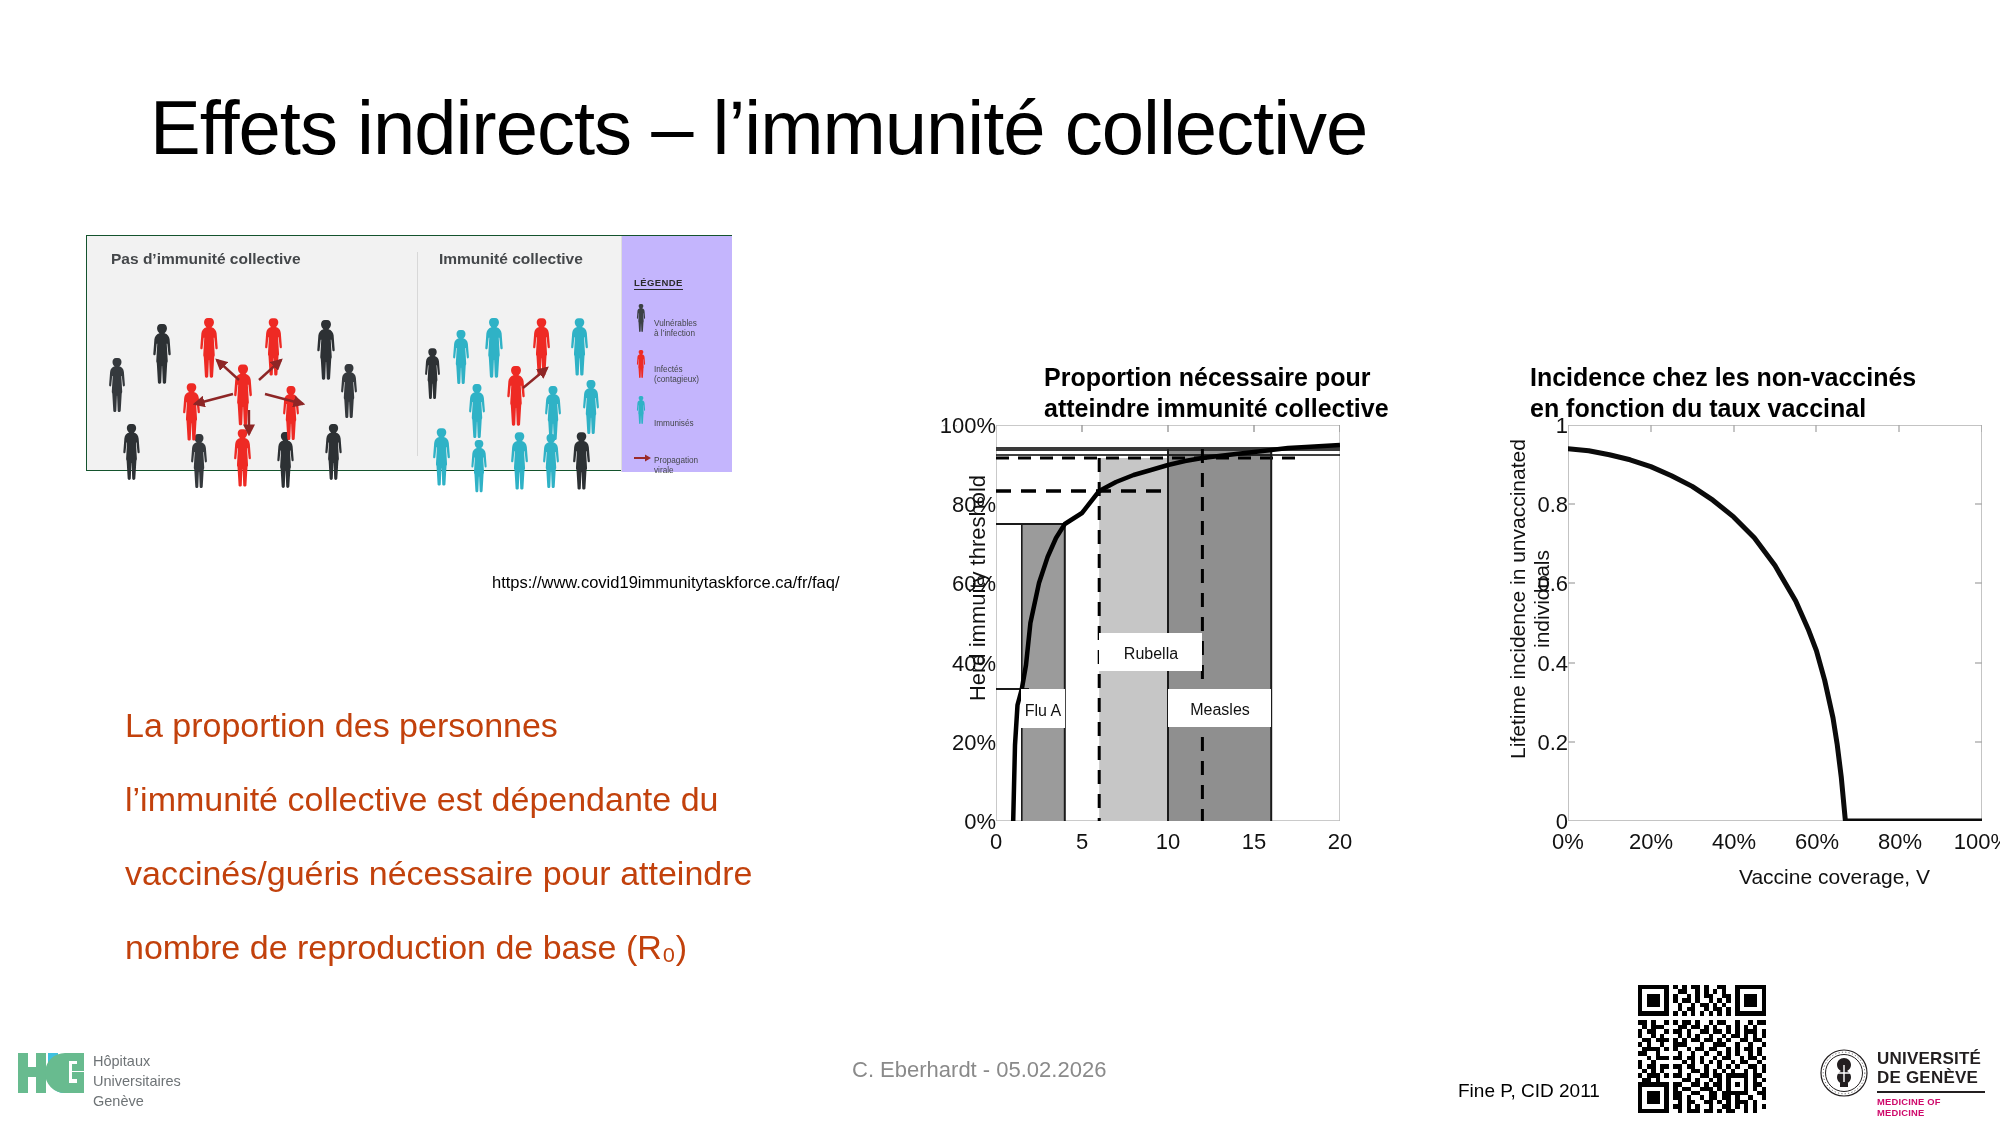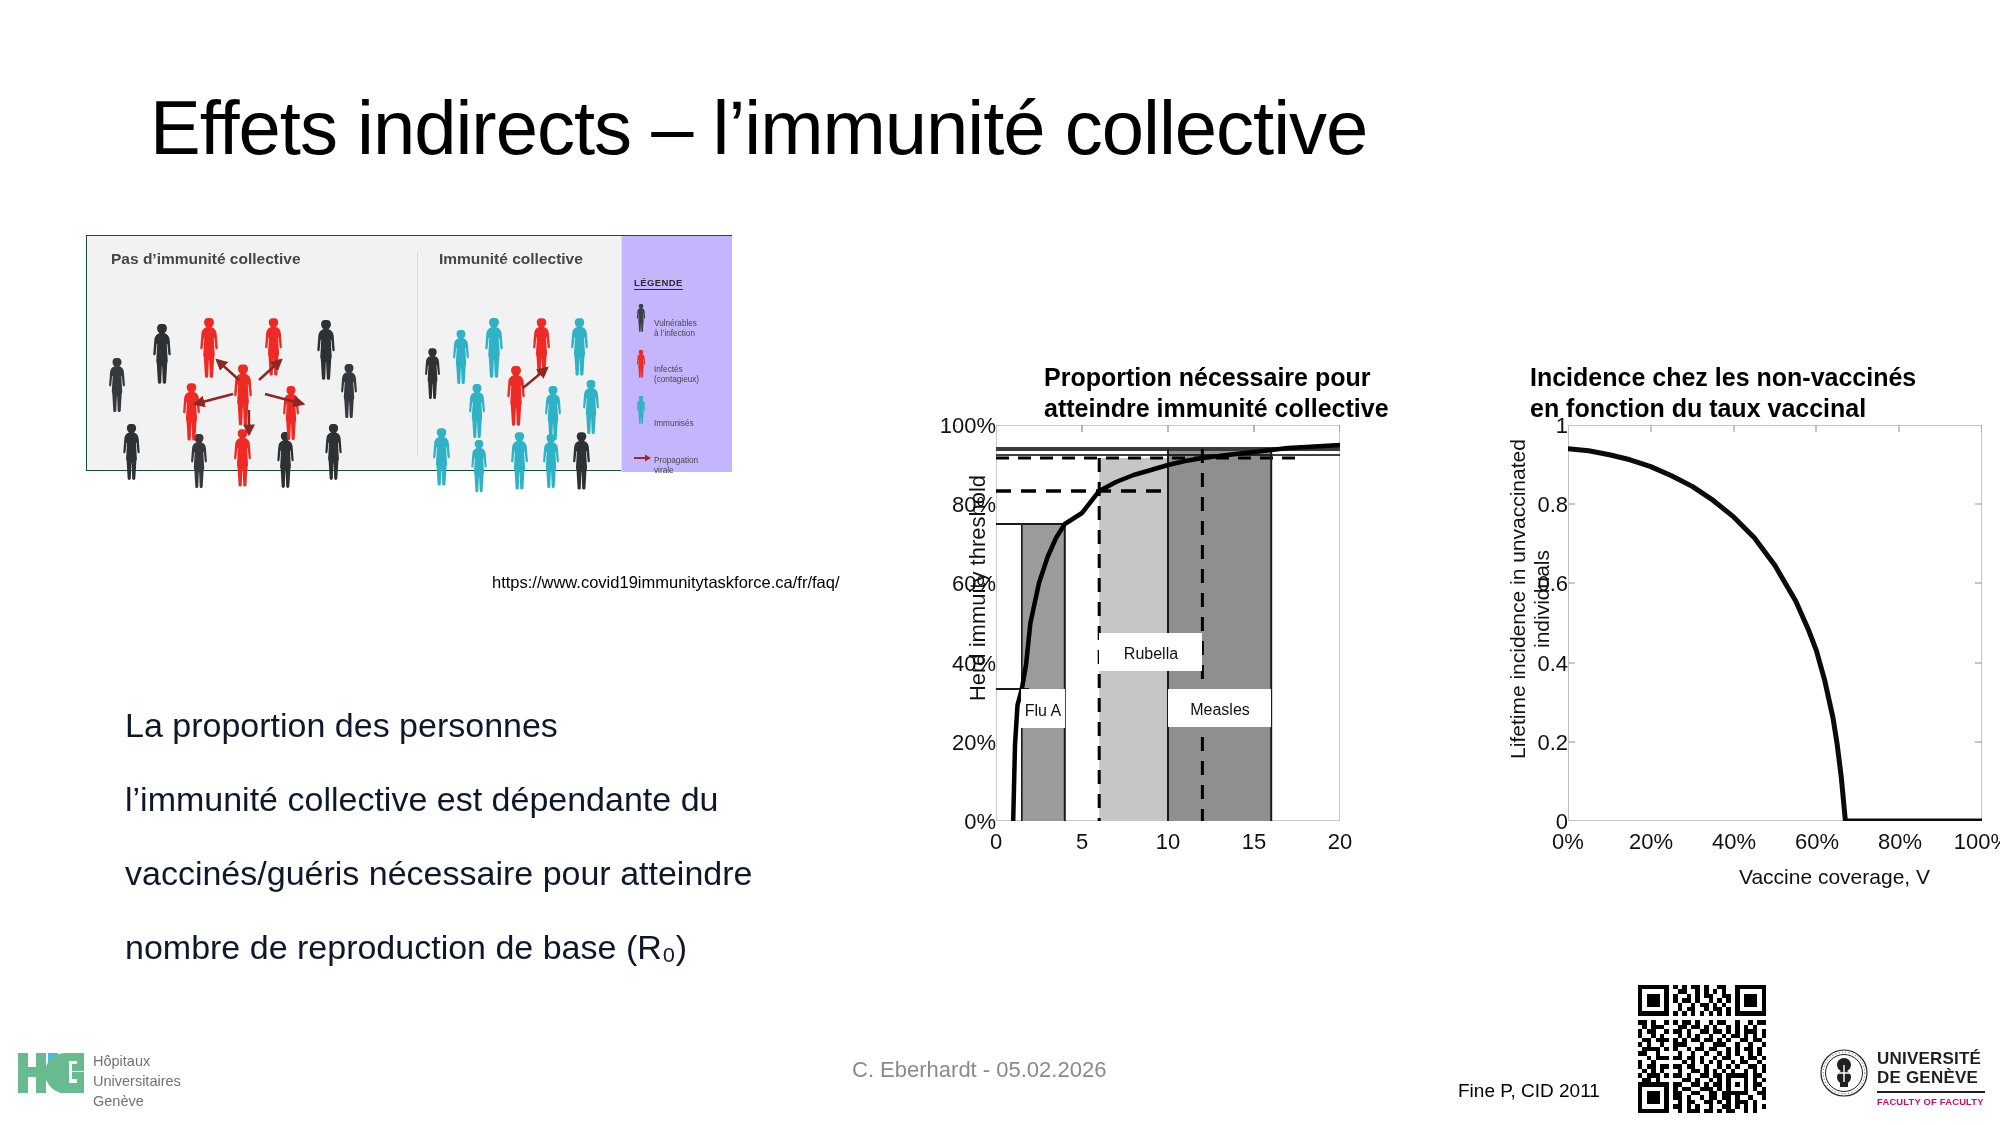--- a/index.html
+++ b/index.html
@@ -28,21 +28,21 @@
     color:#2b2b2b;letter-spacing:.4px;border-bottom:1px solid #2b2b2b;padding-bottom:1px;}
   .leg-row{position:absolute;left:11px;width:100px;}
   .leg-ico{position:absolute;left:0;top:0;width:16px;text-align:center;}
   .leg-txt{position:absolute;left:21px;top:-1px;font-size:8.2px;line-height:1.25;color:#44474a;margin-top:16px;}
   .leg-arrow{position:absolute;left:1px;top:6px;}
 
   #ig-url{position:absolute;left:492px;top:573px;font-size:16.5px;color:#000;}
 
   
   #body-text{position:absolute;left:125px;top:688px;width:800px;
-    font-size:34px;line-height:74px;color:#0f172a;}
+    font-size:34px;line-height:74px;color:#c2410c;}
 
   
   .chart-head{position:absolute;font-size:25px;font-weight:bold;line-height:1.25;color:#000;}
   #chart1-head{left:1044px;top:362px;width:440px;}
   #chart2-head{left:1530px;top:362px;width:460px;}
 
   
   #chart1{position:absolute;left:940px;top:425px;width:460px;height:495px;}
   #c1-ylabel{position:absolute;left:-112px;top:150px;width:300px;
     transform:rotate(-90deg);transform-origin:center center;
@@ -651,15 +651,15 @@
     <path d="M24 9 c-4 0-7 3-7 7 0 3 2 5 4 6 -2 1-4 3-4 6 0 4 3 7 7 7 s7-3 7-7 c0-3-2-5-4-6 2-1 4-3 4-6 0-4-3-7-7-7z" fill="#231f20"></path>
     <path d="M17 24 h14 M24 16 v17" stroke="#fff" stroke-width="1.4"></path>
     <path d="M20 34 h8 v4 h-8 z" fill="#231f20"></path>
   </svg>
   <div id="unige-words">
     <div id="unige-name">
       <div>UNIVERSITÉ</div>
       <div>DE GENÈVE</div>
     </div>
     <div id="unige-rule"></div>
-    <div id="unige-faculty">FACULTY OF FACULTY</div>
+    <div id="unige-faculty">MEDICINE OF MEDICINE</div>
   </div>
 </div>
 
 </body></html>

